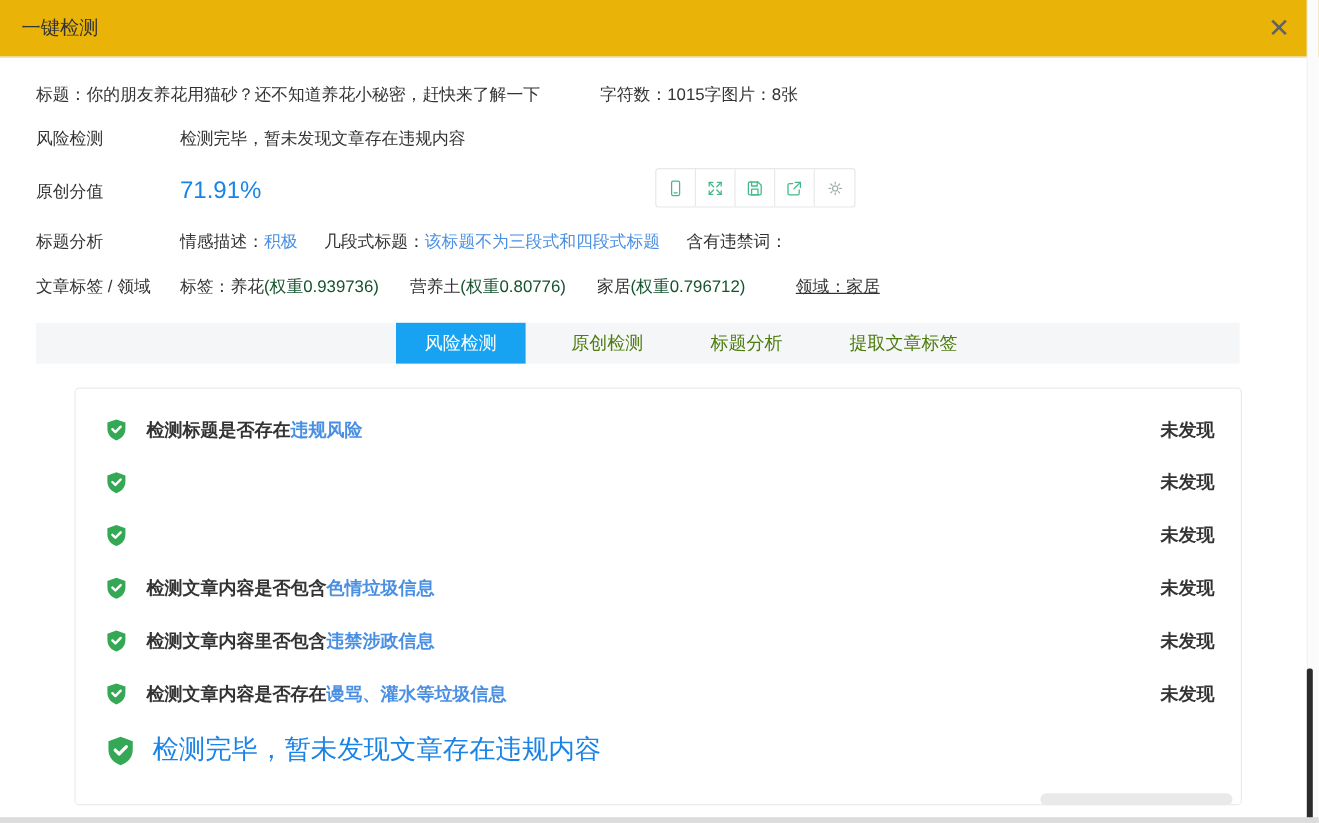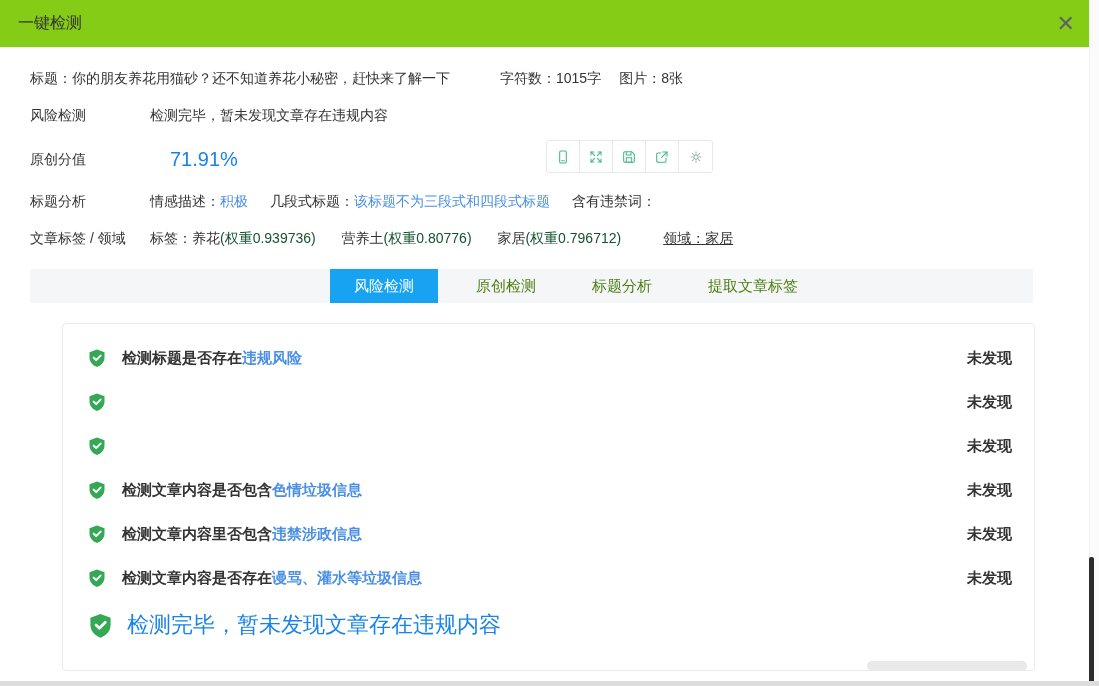--- a/index.html
+++ b/index.html
@@ -1,33 +1,33 @@
 <!DOCTYPE html>
 <html><head>
 <meta charset="utf-8">
 <style>
   * { margin:0; padding:0; box-sizing:border-box; }
   html,body { width:1099px; height:686px; }
   body { font-family:"Liberation Sans","DejaVu Sans",sans-serif; background:#fff; color:#333; }
   .modal { position:relative; width:1099px; height:686px; background:#fff; overflow:hidden; }
 
   
-  .hdr { height:48px; background:#84cc16; border-bottom:1px solid #f0f0f0; display:flex; align-items:center; padding:0 18px; }
+  .hdr { height:48px; background:#eab308; border-bottom:1px solid #f0f0f0; display:flex; align-items:center; padding:0 18px; }
   .hdr-title { font-size:16px; color:#333; }
   .hdr-close { margin-left:auto; font-size:22px; color:#5f6368; cursor:pointer; line-height:1; padding:2px 6px; }
 
   
   .content { padding:20px 32px 0 30px; font-size:14px; }
   .row { display:flex; align-items:center; margin-bottom:17px; line-height:20px; }
   .k { width:120px; flex:0 0 120px; color:#333; }
   .gap-lg { margin-left:50px; }
-  .gap-sm { margin-left:18px; }
+  .gap-sm { }
   .blue { color:#4a8fe2; }
   .score { color:#1a84e6; font-size:20px; }
-  .origin-row { position:relative; height:34px; margin-bottom:15px;gap:20px; }
+  .origin-row { position:relative; height:34px; margin-bottom:15px; }
   .seg-label { margin-left:22px; }
   .red { color:#14532d; }
   .tag { margin-right:22px; }
   .domain-wrap { margin-left:20px;text-decoration:underline; }
 
   
   .toolbar { position:absolute; left:516px; top:-2px; display:flex; border:1px solid #e8e8e8; border-radius:3px; background:#fff; }
   .tool-btn { width:33px; height:31px; display:flex; align-items:center; justify-content:center; border-right:1px solid #e8e8e8; cursor:pointer; }
   .tool-btn:last-child { border-right:none; }
   .tool-btn svg { width:16px; height:16px; stroke:#44b888; fill:none; stroke-width:1.6; stroke-linecap:round; stroke-linejoin:round; }

